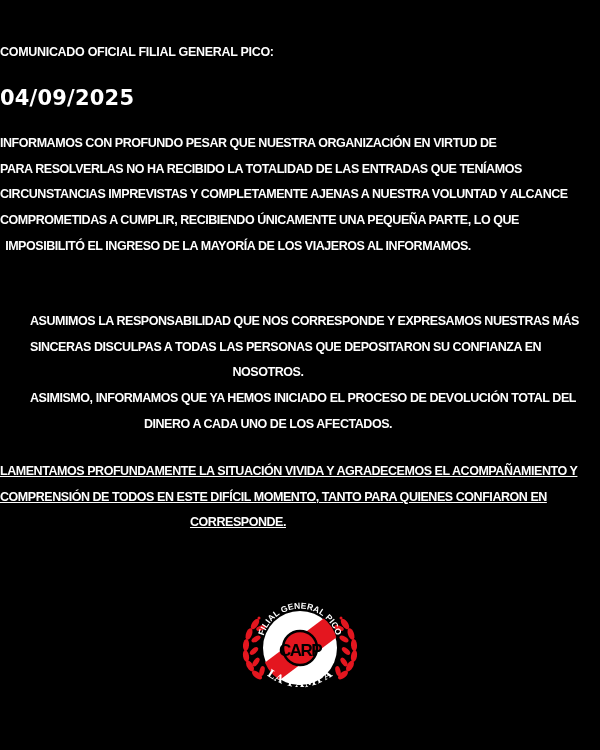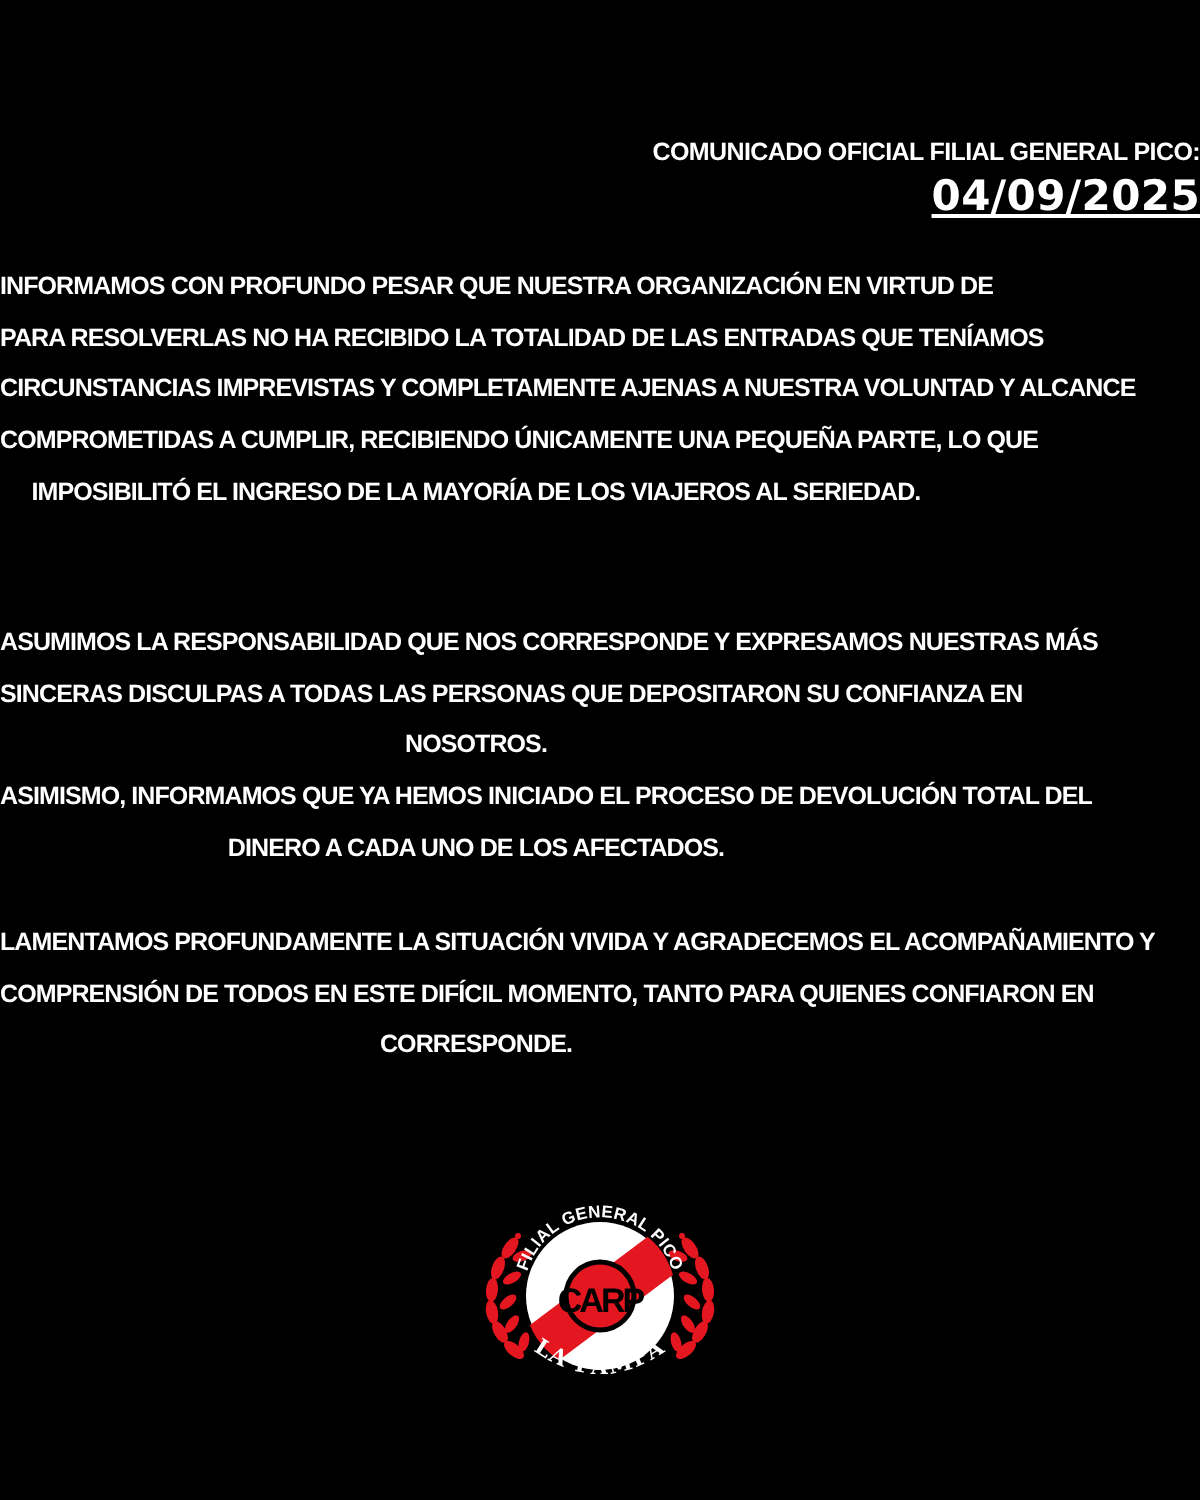--- a/index.html
+++ b/index.html
@@ -17,59 +17,58 @@
     }
     .statement {
       position: absolute;
       left: 0;
       top: 0;
       width: 600px;
       text-align: center;
     }
     .title {
       position: absolute;
-      top: 68px;
+      top: 44px;
       left: 0;
       width: 600px;
-      text-align: right;
+      text-align: left;
       font-size: 12.5px;
       font-weight: bold;
       letter-spacing: -0.3px;
       line-height: 16px;
     }
     .date {
       position: absolute;
       top: 84px;
       left: 0;
       width: 600px;
-      text-align: right;
+      text-align: left;
       font-family: "DejaVu Sans", sans-serif;
       font-size: 21px;
       font-weight: bold;
       line-height: 28px;
       letter-spacing: 0.2px;
-      text-decoration: underline;
     }
     .para {
       position: absolute;
       left: 0;
       width: 476px;
       text-align: center;
       font-size: 12.5px;
       font-weight: bold;
       line-height: 25.7px;
       letter-spacing: -0.45px;
     }
     .para .line {
       display: block;
       white-space: nowrap;
     }
     .p1 { top: 131px; }
     .p2 { top: 309px; }
-    .p3 { top: 459px; }
+    .p3 { top: 459px; text-decoration: underline; }
     .logo {
       position: absolute;
       left: 235px;
       top: 588px;
       width: 130px;
       height: 122px;
     }
     .logo svg { display: block; }
   </style>
 </head>
@@ -77,24 +76,24 @@
 
 <main class="statement">
   <h1 class="title" style="margin:0;">COMUNICADO OFICIAL FILIAL GENERAL PICO:</h1>
   <div class="date">04/09/2025</div>
 
   <p class="para p1" style="margin:0;">
     <span class="line">INFORMAMOS CON PROFUNDO PESAR QUE NUESTRA ORGANIZACIÓN EN VIRTUD DE</span>
     <span class="line">PARA RESOLVERLAS NO HA RECIBIDO LA TOTALIDAD DE LAS ENTRADAS QUE TENÍAMOS</span>
     <span class="line">CIRCUNSTANCIAS IMPREVISTAS Y COMPLETAMENTE AJENAS A NUESTRA VOLUNTAD Y ALCANCE</span>
     <span class="line">COMPROMETIDAS A CUMPLIR, RECIBIENDO ÚNICAMENTE UNA PEQUEÑA PARTE, LO QUE</span>
-    <span class="line">IMPOSIBILITÓ EL INGRESO DE LA MAYORÍA DE LOS VIAJEROS AL SERIEDAD.</span>
+    <span class="line">IMPOSIBILITÓ EL INGRESO DE LA MAYORÍA DE LOS VIAJEROS AL INFORMAMOS.</span>
   </p>
 
-  <p class="para p2" style="margin:0;">
+  <p class="para p2" style="margin:0;padding-left:30px;">
     <span class="line">ASUMIMOS LA RESPONSABILIDAD QUE NOS CORRESPONDE Y EXPRESAMOS NUESTRAS MÁS</span>
     <span class="line">SINCERAS DISCULPAS A TODAS LAS PERSONAS QUE DEPOSITARON SU CONFIANZA EN</span>
     <span class="line">NOSOTROS.</span>
     <span class="line">ASIMISMO, INFORMAMOS QUE YA HEMOS INICIADO EL PROCESO DE DEVOLUCIÓN TOTAL DEL</span>
     <span class="line">DINERO A CADA UNO DE LOS AFECTADOS.</span>
   </p>
 
   <p class="para p3" style="margin:0;">
     <span class="line">LAMENTAMOS PROFUNDAMENTE LA SITUACIÓN VIVIDA Y AGRADECEMOS EL ACOMPAÑAMIENTO Y</span>
     <span class="line">COMPRENSIÓN DE TODOS EN ESTE DIFÍCIL MOMENTO, TANTO PARA QUIENES CONFIARON EN</span>

